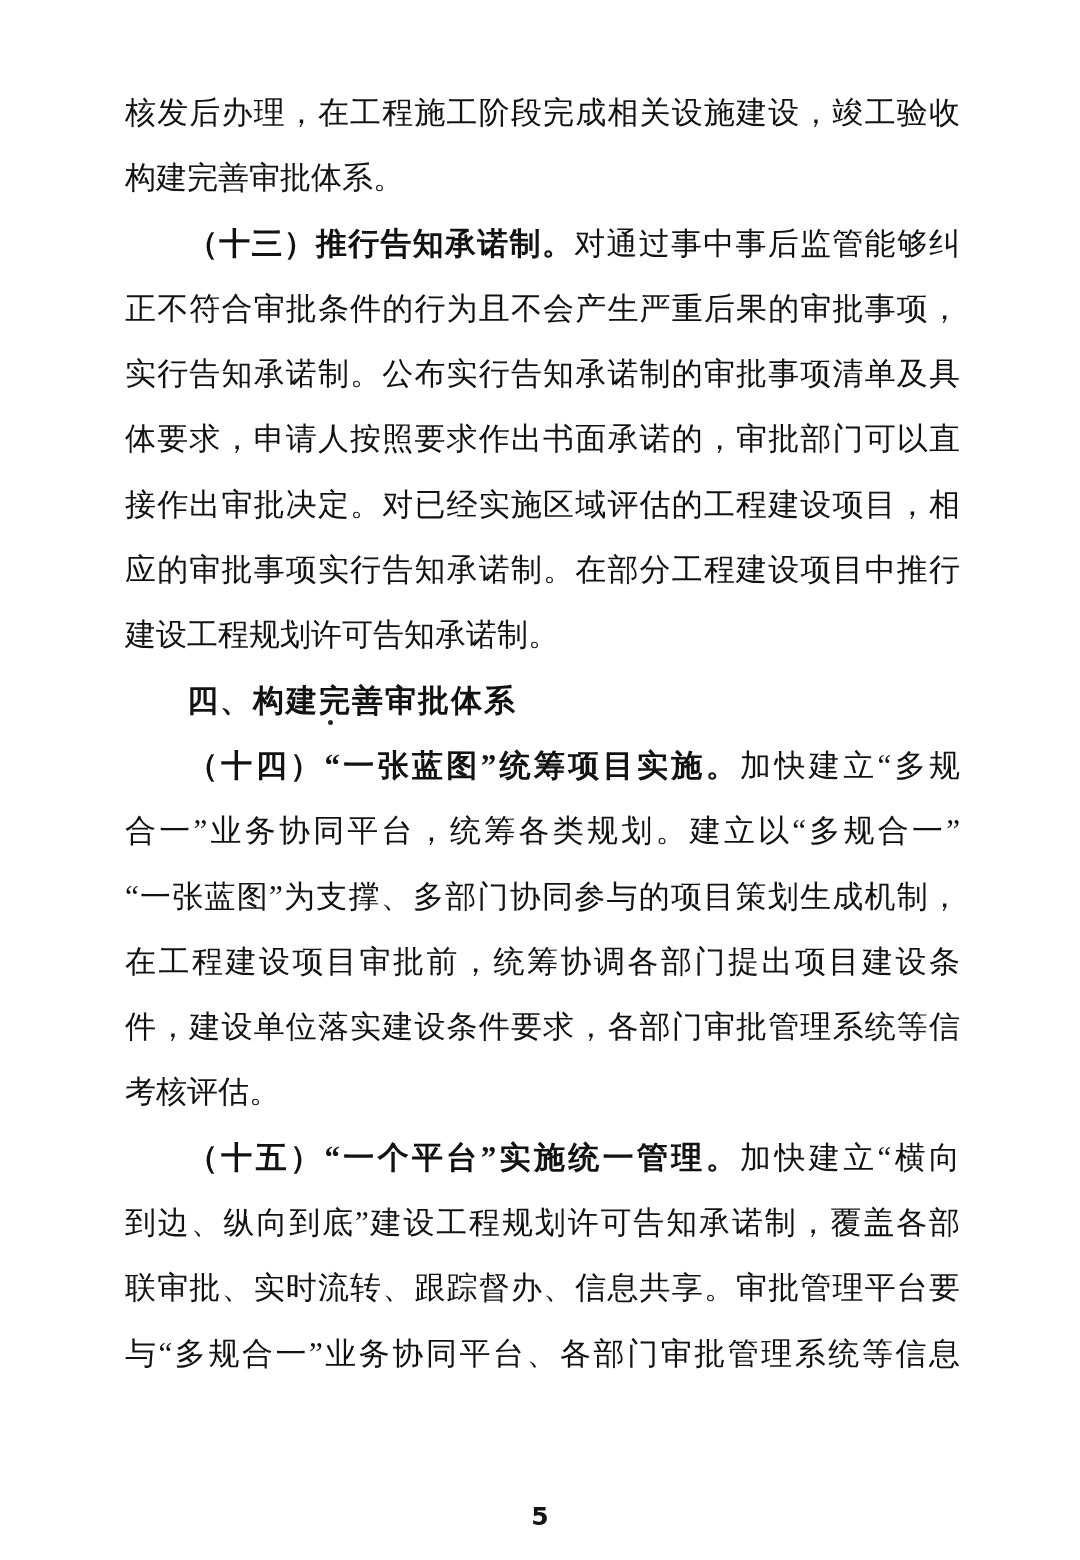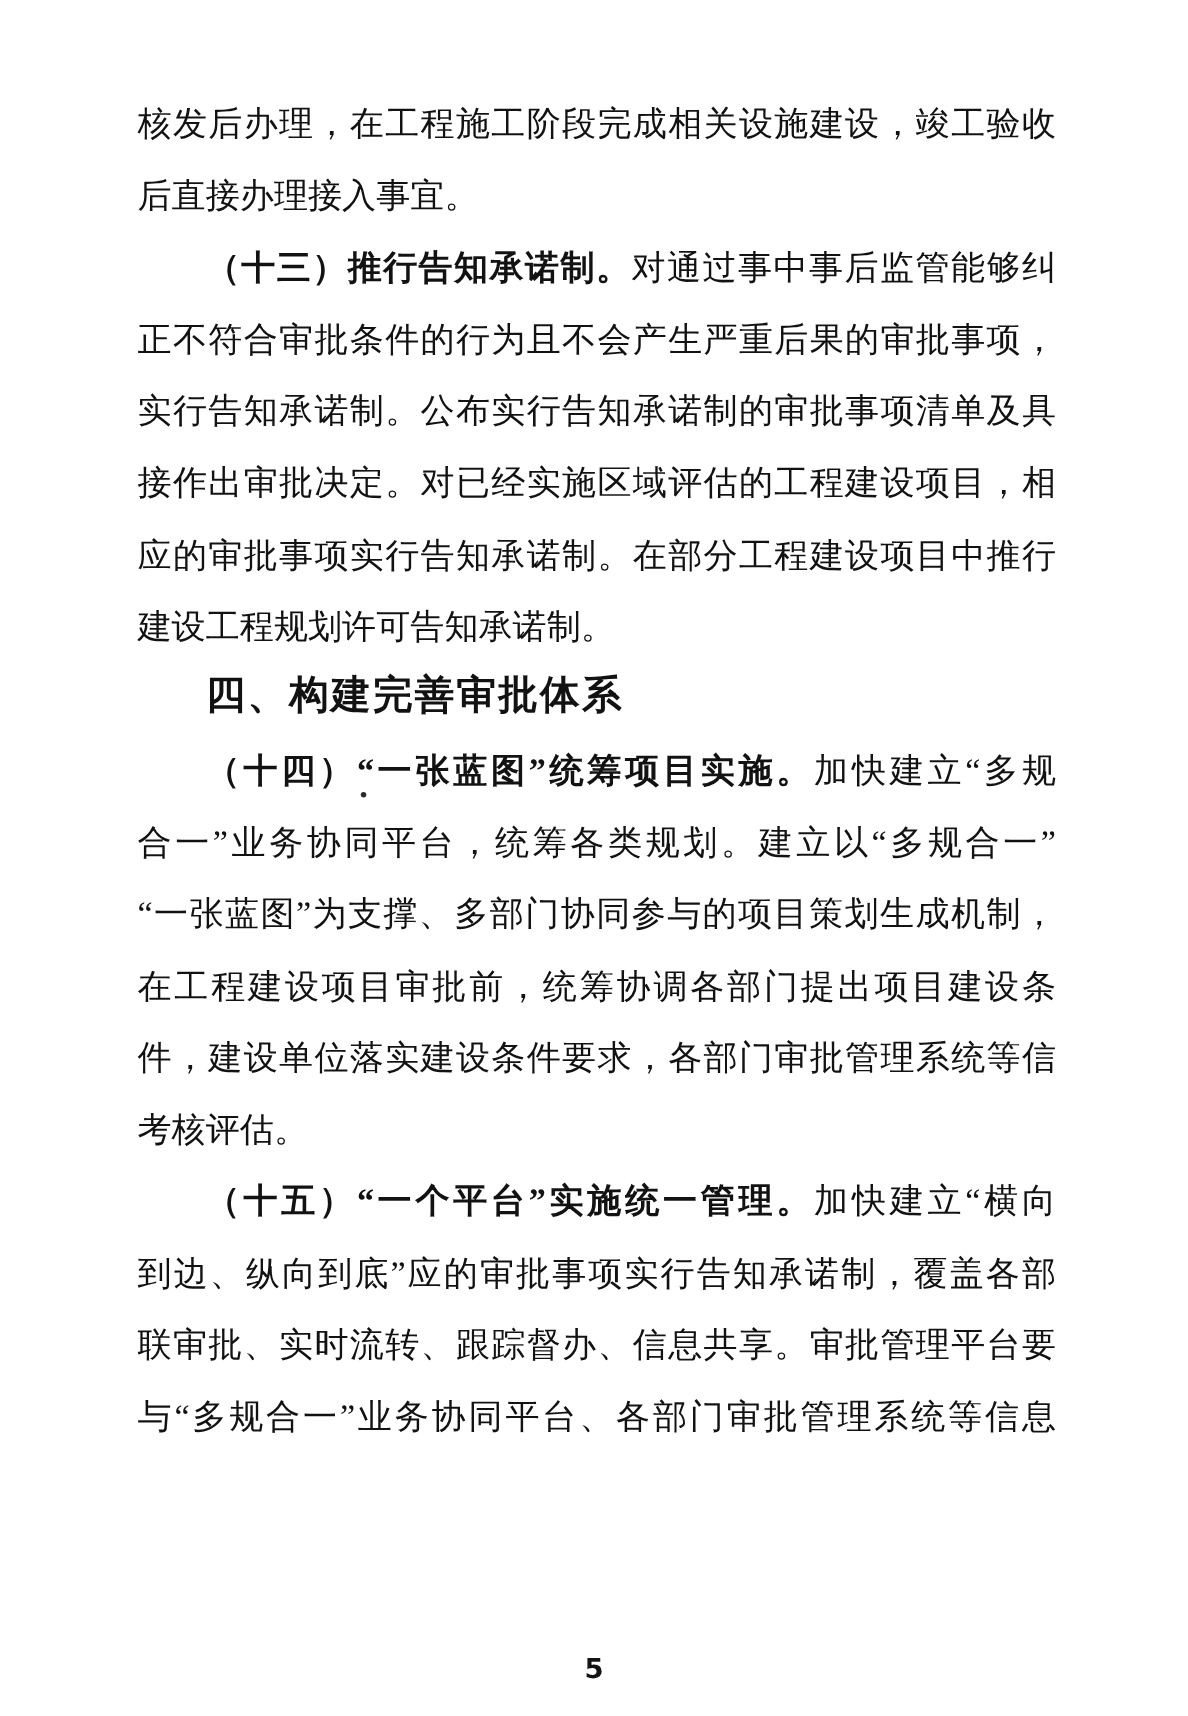--- a/index.html
+++ b/index.html
@@ -33,23 +33,23 @@
     white-space: normal;
     -webkit-font-smoothing: none;
   }
   .line.fill {
     text-align-last: justify;
   }
   .line.indent {
     text-indent: 62px;
   }
   .line.heading {
-    font-family: Liberation Mono, monospace;
+    font-family: Liberation Serif, serif;
     font-weight: bold;
-    font-size: 36px;
+    font-size: 31px;
     letter-spacing: 2px;
   }
   .seg.bold {
     font-weight: bold;
   }
   .artifact-dot {
     position: absolute;
     left: 328px;
     top: 720px;
     width: 5px;
@@ -68,34 +68,35 @@
     font-size: 25px;
     color: #141414;
   }
 </style>
 </head>
 <body>
 
 <div class="page">
   <div class="text-block" id="text-block">
       <div class="line fill"><span class="seg">核发后办理，在工程施工阶段完成相关设施建设，竣工验收</span></div>
-      <div class="line"><span class="seg">后直接办理接入事宜。</span></div>
+      <div class="line"><span class="seg">构建完善审批体系。</span></div>
       <div class="line fill indent"><span class="seg bold">（十三）推行告知承诺制。</span><span class="seg">对通过事中事后监管能够纠</span></div>
       <div class="line fill"><span class="seg">正不符合审批条件的行为且不会产生严重后果的审批事项，</span></div>
       <div class="line fill"><span class="seg">实行告知承诺制。公布实行告知承诺制的审批事项清单及具</span></div>
+      <div class="line fill"><span class="seg">体要求，申请人按照要求作出书面承诺的，审批部门可以直</span></div>
       <div class="line fill"><span class="seg">接作出审批决定。对已经实施区域评估的工程建设项目，相</span></div>
       <div class="line fill"><span class="seg">应的审批事项实行告知承诺制。在部分工程建设项目中推行</span></div>
       <div class="line"><span class="seg">建设工程规划许可告知承诺制。</span></div>
       <div class="line indent heading"><span class="seg bold">四、构建完善审批体系</span></div>
       <div class="line fill indent"><span class="seg bold">（十四）“一张蓝图”统筹项目实施。</span><span class="seg">加快建立“多规</span></div>
       <div class="line fill"><span class="seg">合一”业务协同平台，统筹各类规划。建立以“多规合一”</span></div>
       <div class="line fill"><span class="seg">“一张蓝图”为支撑、多部门协同参与的项目策划生成机制，</span></div>
       <div class="line fill"><span class="seg">在工程建设项目审批前，统筹协调各部门提出项目建设条</span></div>
       <div class="line fill"><span class="seg">件，建设单位落实建设条件要求，各部门审批管理系统等信息</span></div>
       <div class="line"><span class="seg">考核评估。</span></div>
       <div class="line fill indent"><span class="seg bold">（十五）“一个平台”实施统一管理。</span><span class="seg">加快建立“横向</span></div>
-      <div class="line fill"><span class="seg">到边、纵向到底”应的审批事项实行告知承诺制，覆盖各部</span></div>
+      <div class="line fill"><span class="seg">到边、纵向到底”建设工程规划许可告知承诺制，覆盖各部</span></div>
       <div class="line fill"><span class="seg">联审批、实时流转、跟踪督办、信息共享。审批管理平台要</span></div>
       <div class="line fill"><span class="seg">与“多规合一”业务协同平台、各部门审批管理系统等信息</span></div>
     </div>
   <div class="artifact-dot"></div>
   <div class="page-number">5</div>
 </div>
 
 </body></html>

